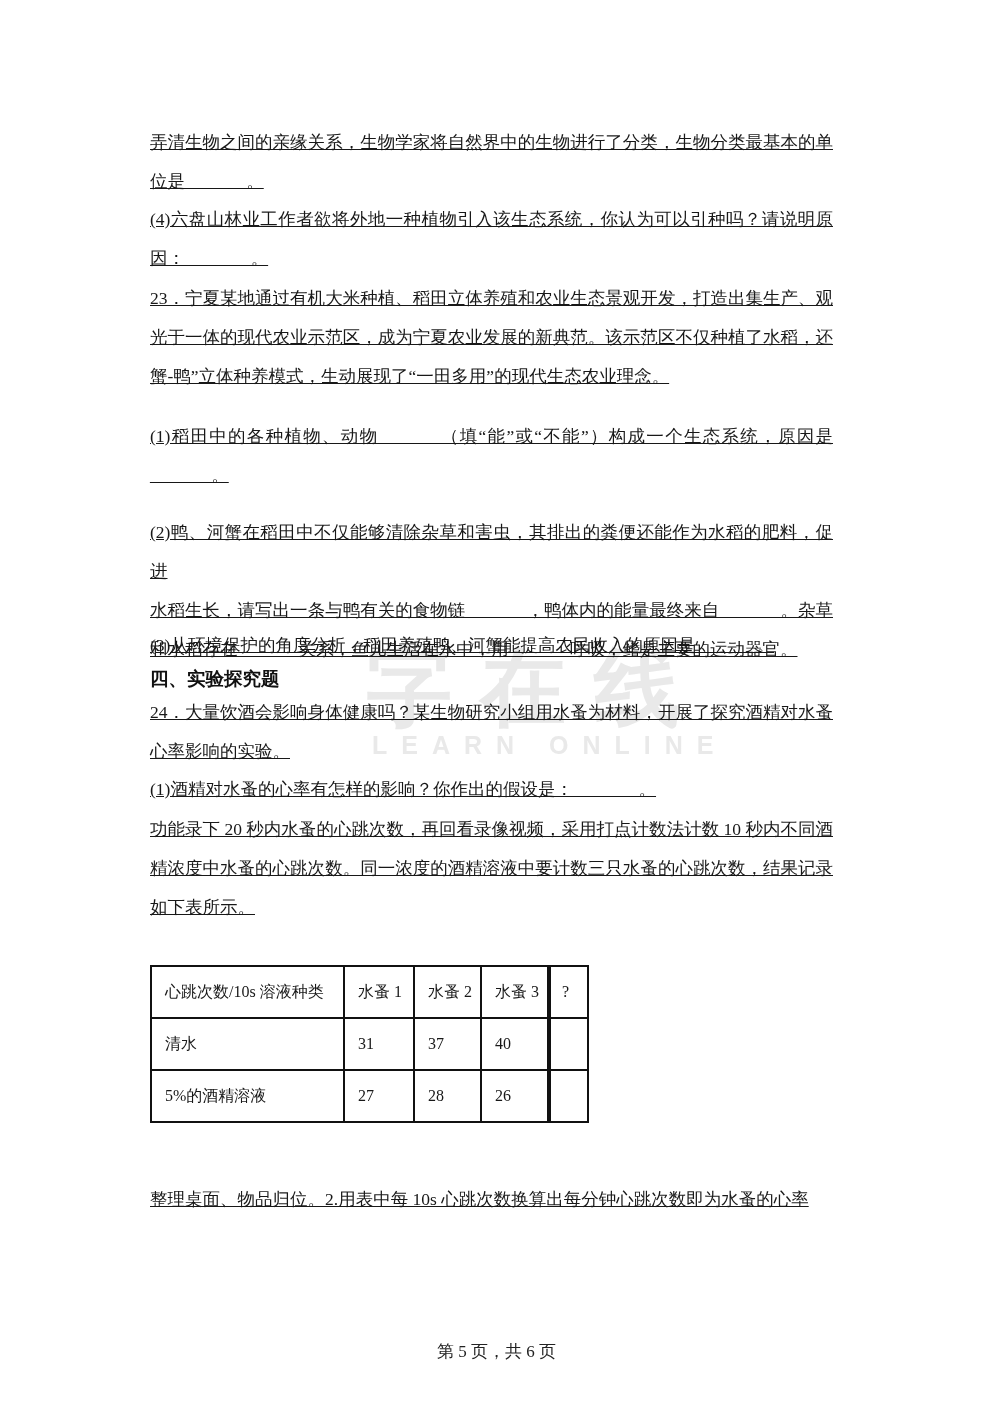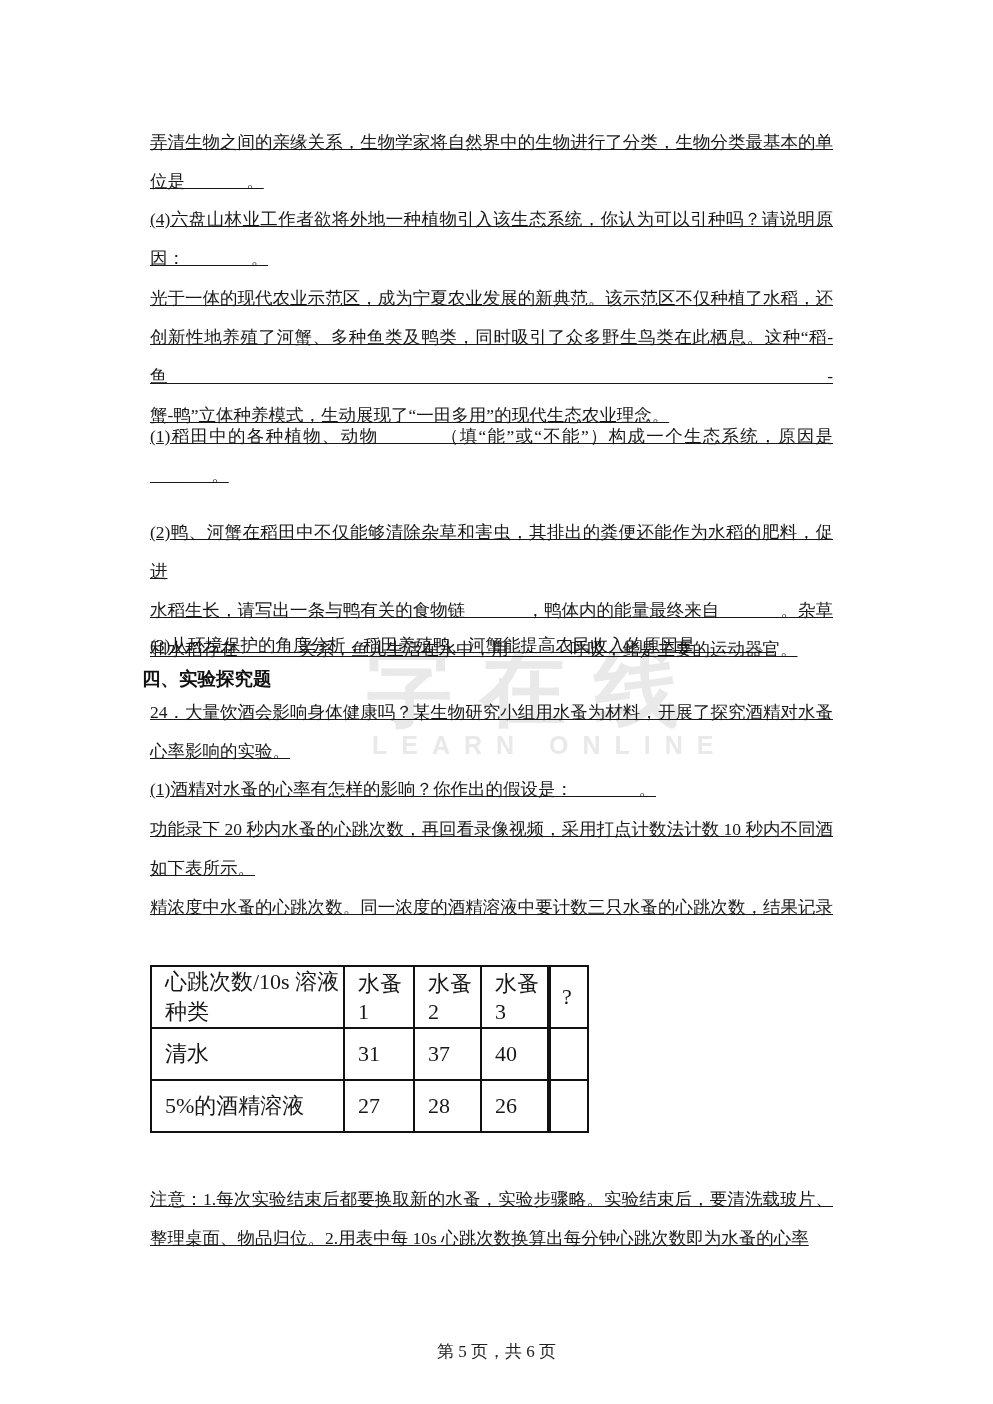--- a/index.html
+++ b/index.html
@@ -38,38 +38,38 @@
     width: 683px;
     z-index: 1;
     font-size: 17.5px;
     line-height: 39px;
   }
   .line { width: 100%; white-space: pre-wrap; text-decoration: underline; }
   .line.full { text-align: justify; text-align-last: justify; text-justify: inter-character; }
 
   .section-heading {
     position: absolute;
-    left: 142px; top: 666px;
+    left: 150px; top: 666px;
     z-index: 1;
     font-family: "Liberation Sans", "DejaVu Sans", sans-serif;
     font-weight: 700;
     font-size: 18.5px;
     line-height: 26px;
     color: #111;
   }
 
   
   table.results {
     position: absolute;
     left: 150px; top: 965px;
     z-index: 1;
     border-collapse: collapse;
     table-layout: fixed;
     width: 437px;
-    font-size: 22px;
+    font-size: 16px;
   }
   table.results td {
     border: 2px solid #111;
     height: 52px;
     vertical-align: middle;
     padding-left: 13px;
     overflow: hidden;
   }
   table.results td.qcol { border-left-width: 4px; padding-left: 11px; }
   table.results tr.thick-top td { border-top-width: 4px; }
@@ -97,22 +97,22 @@
     <div class="line full">弄清生物之间的亲缘关系，生物学家将自然界中的生物进行了分类，生物分类最基本的单</div>
     <div class="line">位是_______。</div>
   </div>
 
   <div class="block" style="top:200px">
     <div class="line full">(4)六盘山林业工作者欲将外地一种植物引入该生态系统，你认为可以引种吗？请说明原</div>
     <div class="line">因： _______。</div>
   </div>
 
   <div class="block" style="top:279px">
+    <div class="line full">23．宁夏某地通过有机大米种植、稻田立体养殖和农业生态景观开发，打造出集生产、观</div>
     <div class="line full">光于一体的现代农业示范区，成为宁夏农业发展的新典范。该示范区不仅种植了水稻，还</div>
-    <div class="line full">创新性地养殖了河蟹、多种鱼类及鸭类，同时吸引了众多野生鸟类在此栖息。这种“稻-鱼-</div>
     <div class="line">蟹-鸭”立体种养模式，生动展现了“一田多用”的现代生态农业理念。</div>
   </div>
 
   <div class="block" style="top:417px">
     <div class="line full">(1)稻田中的各种植物、动物_______（填“能”或“不能”）构成一个生态系统，原因是</div>
     <div class="line">_______。</div>
   </div>
 
   <div class="block" style="top:513px">
     <div class="line full">(2)鸭、河蟹在稻田中不仅能够清除杂草和害虫，其排出的粪便还能作为水稻的肥料，促进</div>
@@ -130,22 +130,22 @@
     <div class="line full">24．大量饮酒会影响身体健康吗？某生物研究小组用水蚤为材料，开展了探究酒精对水蚤</div>
     <div class="line">心率影响的实验。</div>
   </div>
 
   <div class="block" style="top:770px">
     <div class="line">(1)酒精对水蚤的心率有怎样的影响？你作出的假设是： _______。</div>
   </div>
 
   <div class="block" style="top:810px">
     <div class="line full">功能录下 20 秒内水蚤的心跳次数，再回看录像视频，采用打点计数法计数 10 秒内不同酒</div>
+    <div class="line full">精浓度中水蚤的心跳次数。同一浓度的酒精溶液中要计数三只水蚤的心跳次数，结果记录</div>
     <div class="line">如下表所示。</div>
-    <div class="line full">精浓度中水蚤的心跳次数。同一浓度的酒精溶液中要计数三只水蚤的心跳次数，结果记录</div>
   </div>
 
   <table class="results">
     <colgroup>
       <col style="width:193px">
         <col style="width:70px">
         <col style="width:67px">
         <col style="width:68px">
         <col style="width:39px">
     </colgroup>
@@ -168,19 +168,18 @@
         <td>5%的酒精溶液</td>
         <td>27</td>
         <td>28</td>
         <td>26</td>
         <td class="qcol"></td>
       </tr>
     </tbody>
   </table>
 
   <div class="block" style="top:1180px">
-    <div class="line full">注意：1.每次实验结束后都要换取新的水蚤，实验步骤略。实验结束后，要清洗载玻片、</div>
     <div class="line">整理桌面、物品归位。2.用表中每 10s 心跳次数换算出每分钟心跳次数即为水蚤的心率</div>
   </div>
 
   <div class="footer">第 5 页，共 6 页</div>
 
 </div>
 
 </body></html>

